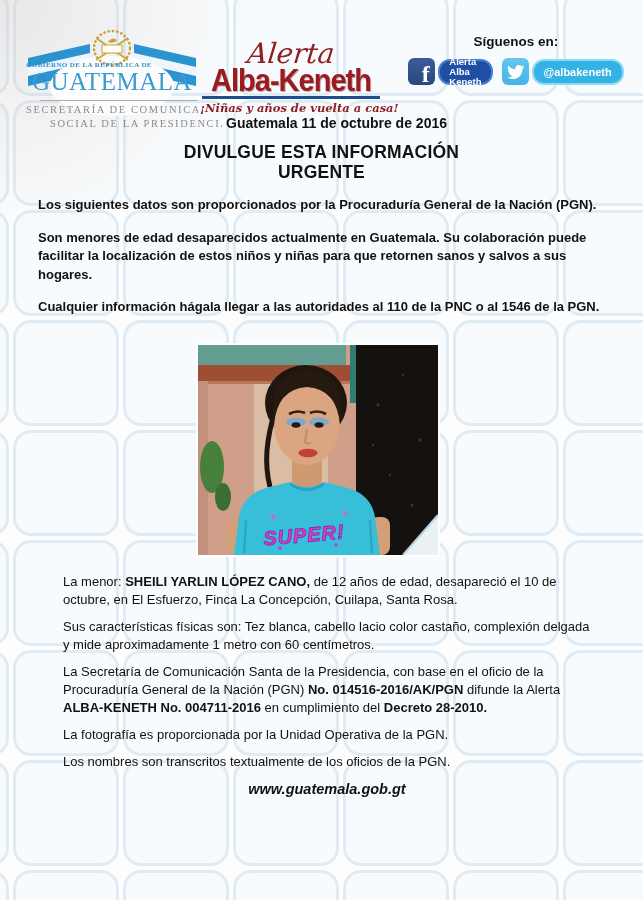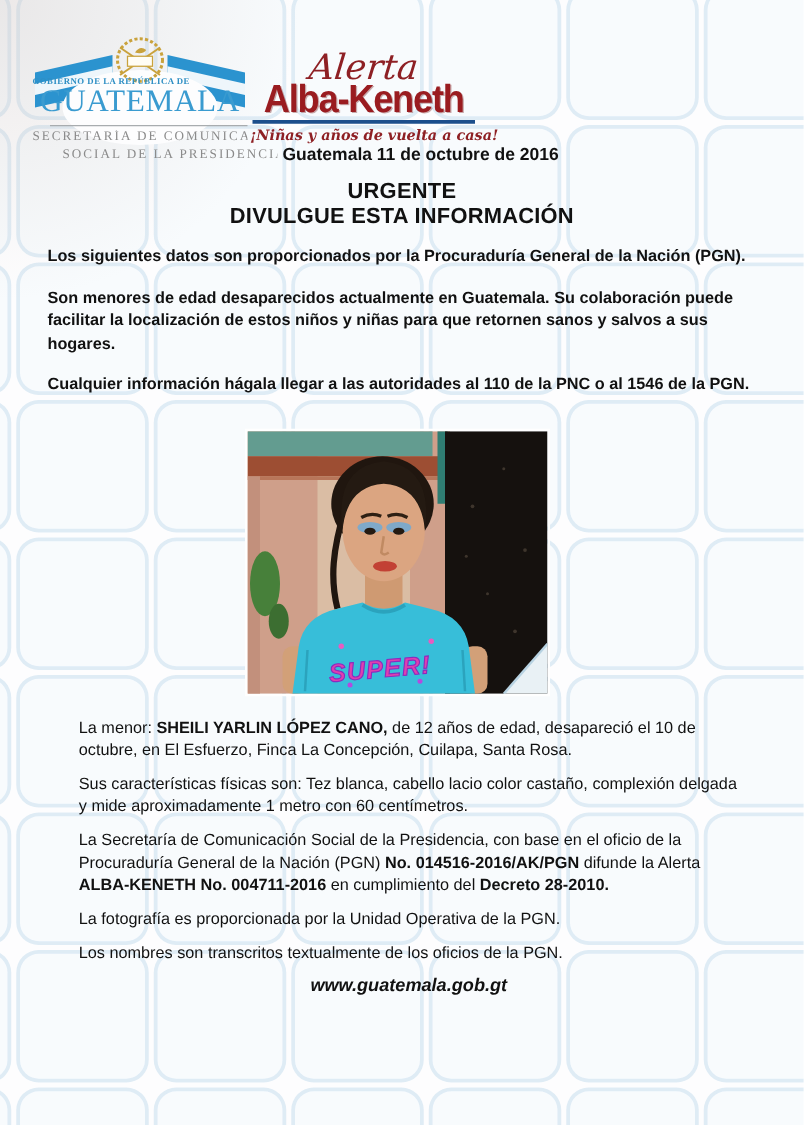--- a/index.html
+++ b/index.html
@@ -183,25 +183,49 @@
     <div class="gov-sub gov-sub2">SOCIAL DE LA PRESIDENCIA</div>
   </div>
 
   <div class="layer alba-logo">
     <div class="alba-line1">Alerta</div>
     <div class="alba-line2">Alba-Keneth</div>
     <div class="alba-rule"></div>
     <div class="alba-tagline">¡Niñas y años de vuelta a casa!</div>
   </div>
 
+  <div class="layer social">
+    <div class="social-label">Síguenos en:</div>
+    <div class="badges">
+      <div class="badge">
+        <div class="badge-tile fb-tile">
+          <span class="fb-f">f</span>
+        </div>
+        <div class="badge-pill fb-pill">
+          <span>Alerta Alba</span>
+          <span>Keneth</span>
+        </div>
+      </div>
+      <div class="badge">
+        <div class="badge-tile tw-tile">
+          <svg width="19" height="19" viewBox="0 0 24 24">
+            <path fill="#ffffff" d="M23 5.9c-.8.4-1.7.6-2.6.8a4.5 4.5 0 0 0 2-2.5c-.9.5-1.8.9-2.8 1.1a4.4 4.4 0 0 0-7.6 4A12.5 12.5 0 0 1 3 4.7a4.4 4.4 0 0 0 1.4 5.9c-.7 0-1.4-.2-2-.5v.1c0 2.1 1.5 3.9 3.5 4.3-.6.2-1.3.2-2 .1a4.4 4.4 0 0 0 4.1 3.1A8.9 8.9 0 0 1 1.5 19.6 12.5 12.5 0 0 0 8.3 21.6c8.1 0 12.5-6.7 12.5-12.5v-.6c.9-.6 1.6-1.4 2.2-2.3z"></path>
+          </svg>
+        </div>
+        <div class="badge-pill tw-pill">
+          <span>@albakeneth</span>
+        </div>
+      </div>
+    </div>
+  </div>
 
   <div class="layer date">Guatemala 11 de octubre de 2016</div>
   <div class="layer heading">
+    <div>DIVULGUE ESTA INFORMACIÓN</div>
     <div>URGENTE</div>
-    <div>DIVULGUE ESTA INFORMACIÓN</div>
   </div>
 
   <main class="layer content">
     <p class="intro">Los siguientes datos son proporcionados por la Procuraduría General de la Nación (PGN).</p>
     <p class="intro">Son menores de edad desaparecidos actualmente en Guatemala. Su colaboración puede facilitar la localización de estos niños y niñas para que retornen sanos y salvos a sus hogares.</p>
     <p class="intro">Cualquier información hágala llegar a las autoridades al 110 de la PNC o al 1546 de la PGN.</p>
 
     <figure class="photo-fig">
       <svg width="240" height="210" viewBox="0 0 240 210">
         <rect x="0" y="0" width="162" height="210" fill="#cf9f8a"></rect>
@@ -244,19 +268,19 @@
           <circle cx="147" cy="168" r="2.2" fill="#e85cc0"></circle>
         <circle cx="138" cy="200" r="2" fill="#b44ae0"></circle>
           <circle cx="82" cy="203" r="2" fill="#b44ae0"></circle>
         <text x="106" y="197" transform="rotate(-5 106 191)" font-family="Liberation Sans, sans-serif" font-size="20" font-weight="bold" font-style="italic" fill="#e03fae" stroke="#8a2bbf" stroke-width="0.9" text-anchor="middle" letter-spacing="1">SUPER!</text>
       </svg>
     </figure>
 
     <div class="details">
       <p><span>La menor: </span><b>SHEILI YARLIN LÓPEZ CANO,</b><span> de 12 años de edad, desapareció el 10 de octubre, en El Esfuerzo, Finca La Concepción, Cuilapa, Santa Rosa.</span></p>
       <p>Sus características físicas son: Tez blanca, cabello lacio color castaño, complexión delgada y mide aproximadamente 1 metro con 60 centímetros.</p>
-      <p><span>La Secretaría de Comunicación Social de la Presidencia, con base en el oficio de la Procuraduría General de la Nación (PGN) </span><b>No. 014516-2016/AK/PGN</b><span> difunde la Alerta </span><b>ALBA-KENETH No. 004711-2016</b><span> en cumplimiento del </span><b>Decreto 28-2010.</b></p>
+      <p><span>La Secretaría de Comunicación Santa de la Presidencia, con base en el oficio de la Procuraduría General de la Nación (PGN) </span><b>No. 014516-2016/AK/PGN</b><span> difunde la Alerta </span><b>ALBA-KENETH No. 004711-2016</b><span> en cumplimiento del </span><b>Decreto 28-2010.</b></p>
       <p>La fotografía es proporcionada por la Unidad Operativa de la PGN.</p>
       <p>Los nombres son transcritos textualmente de los oficios de la PGN.</p>
       <div class="site-url">www.guatemala.gob.gt</div>
     </div>
   </main>
 </div>
 
 </body></html>

